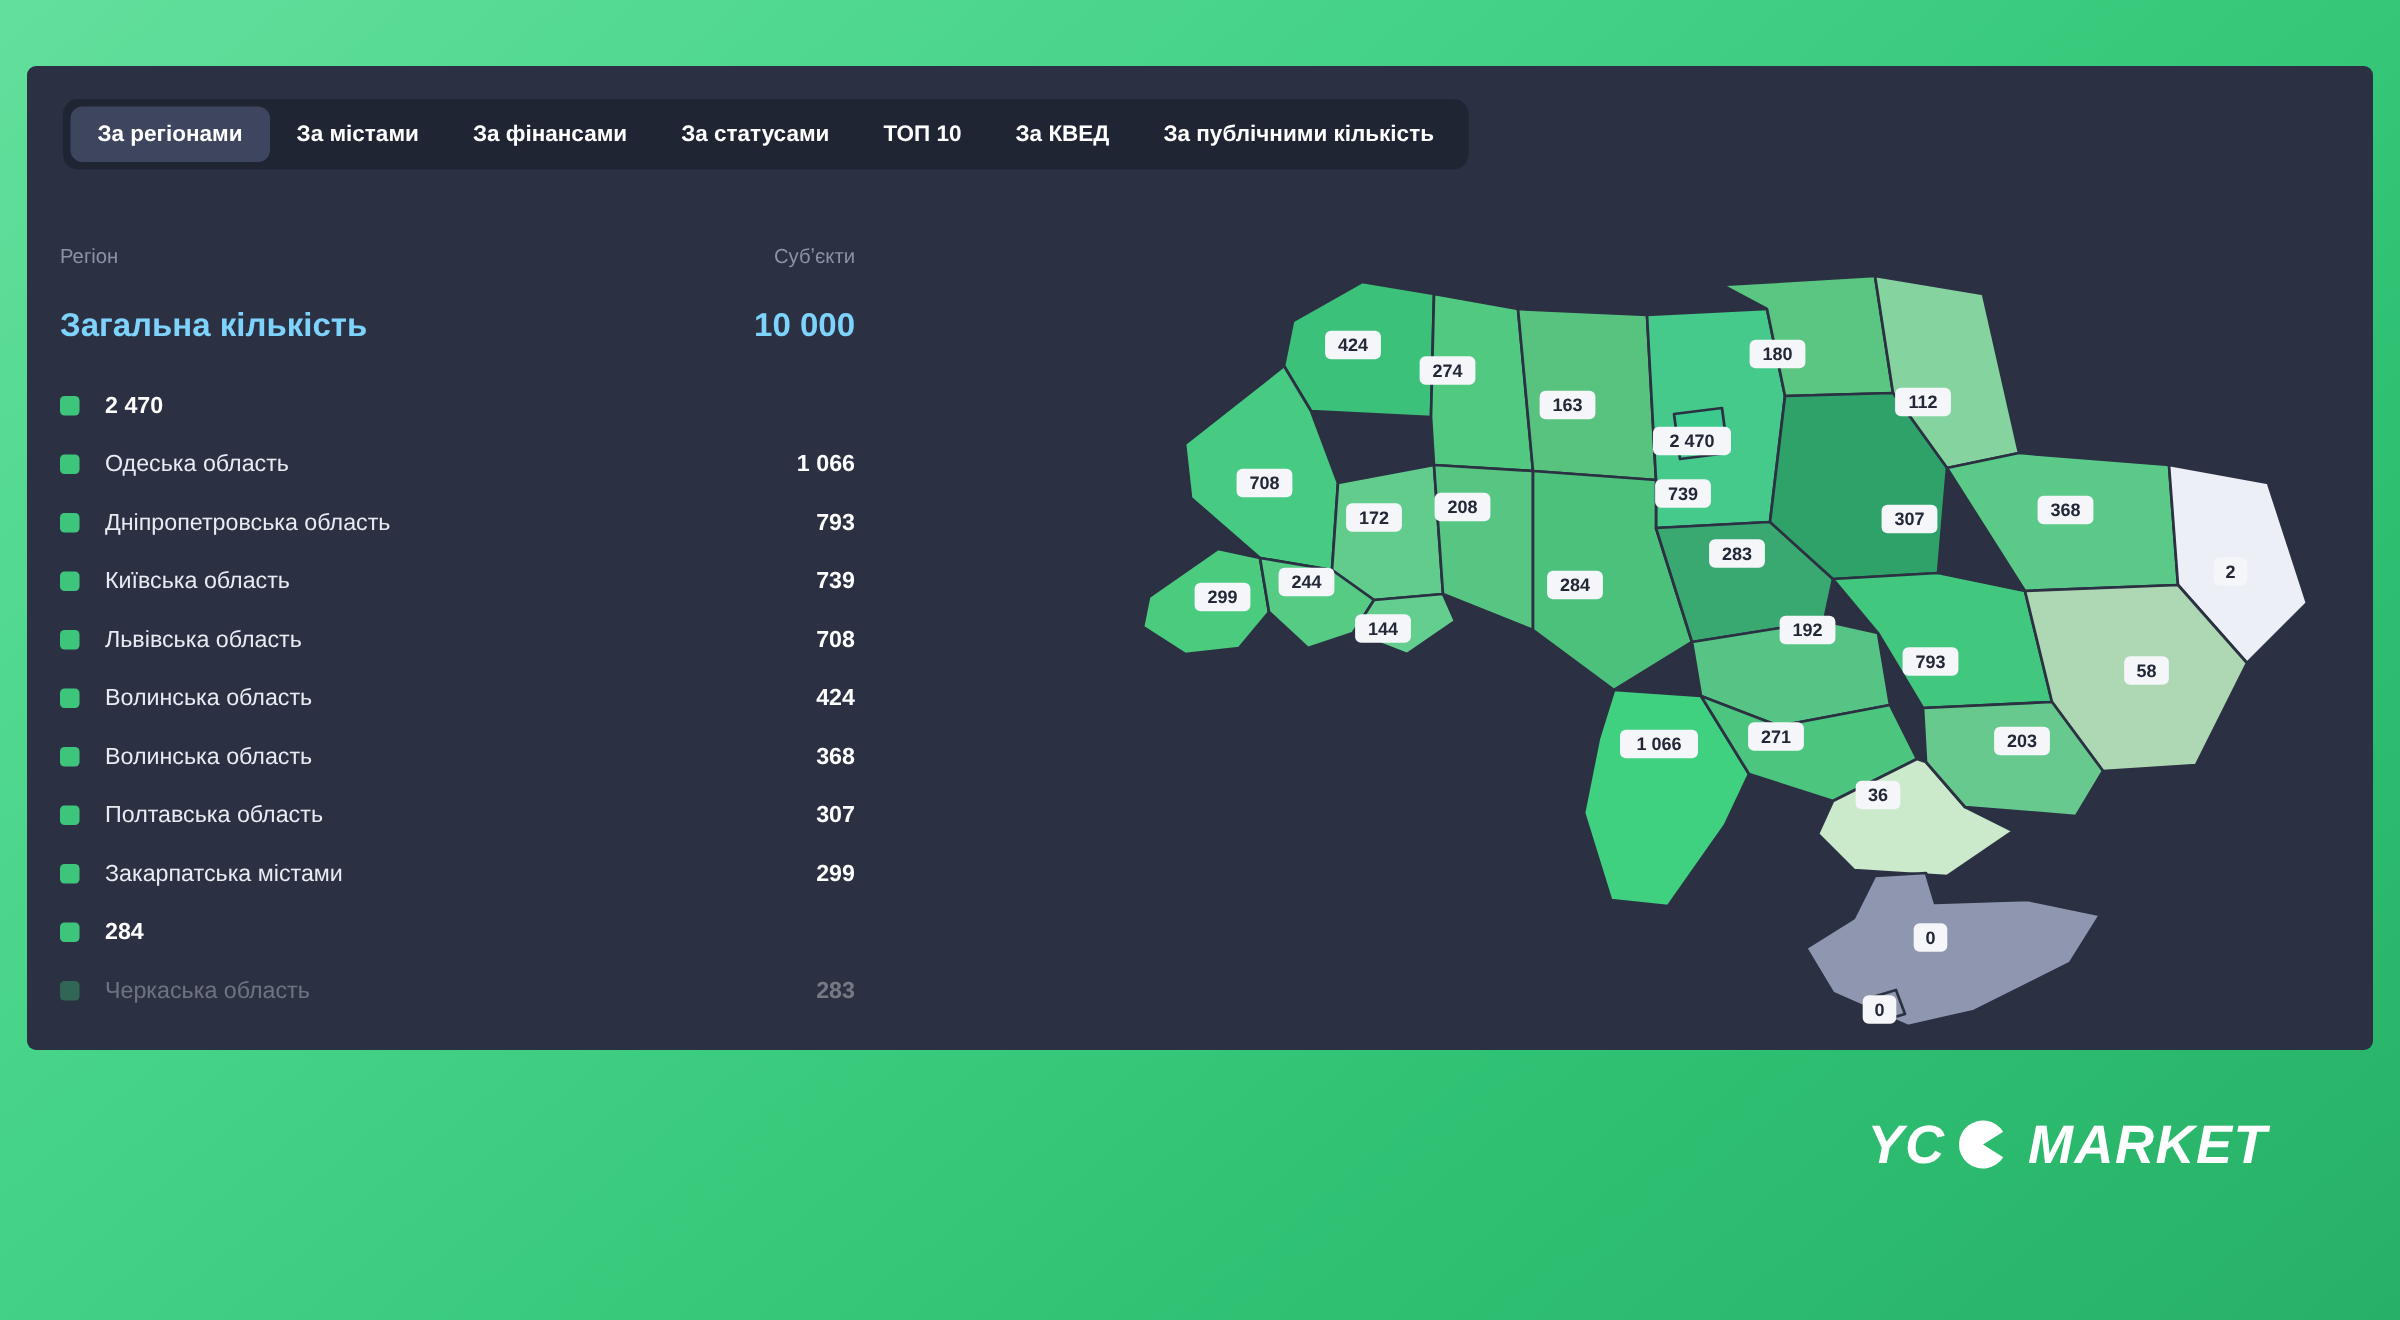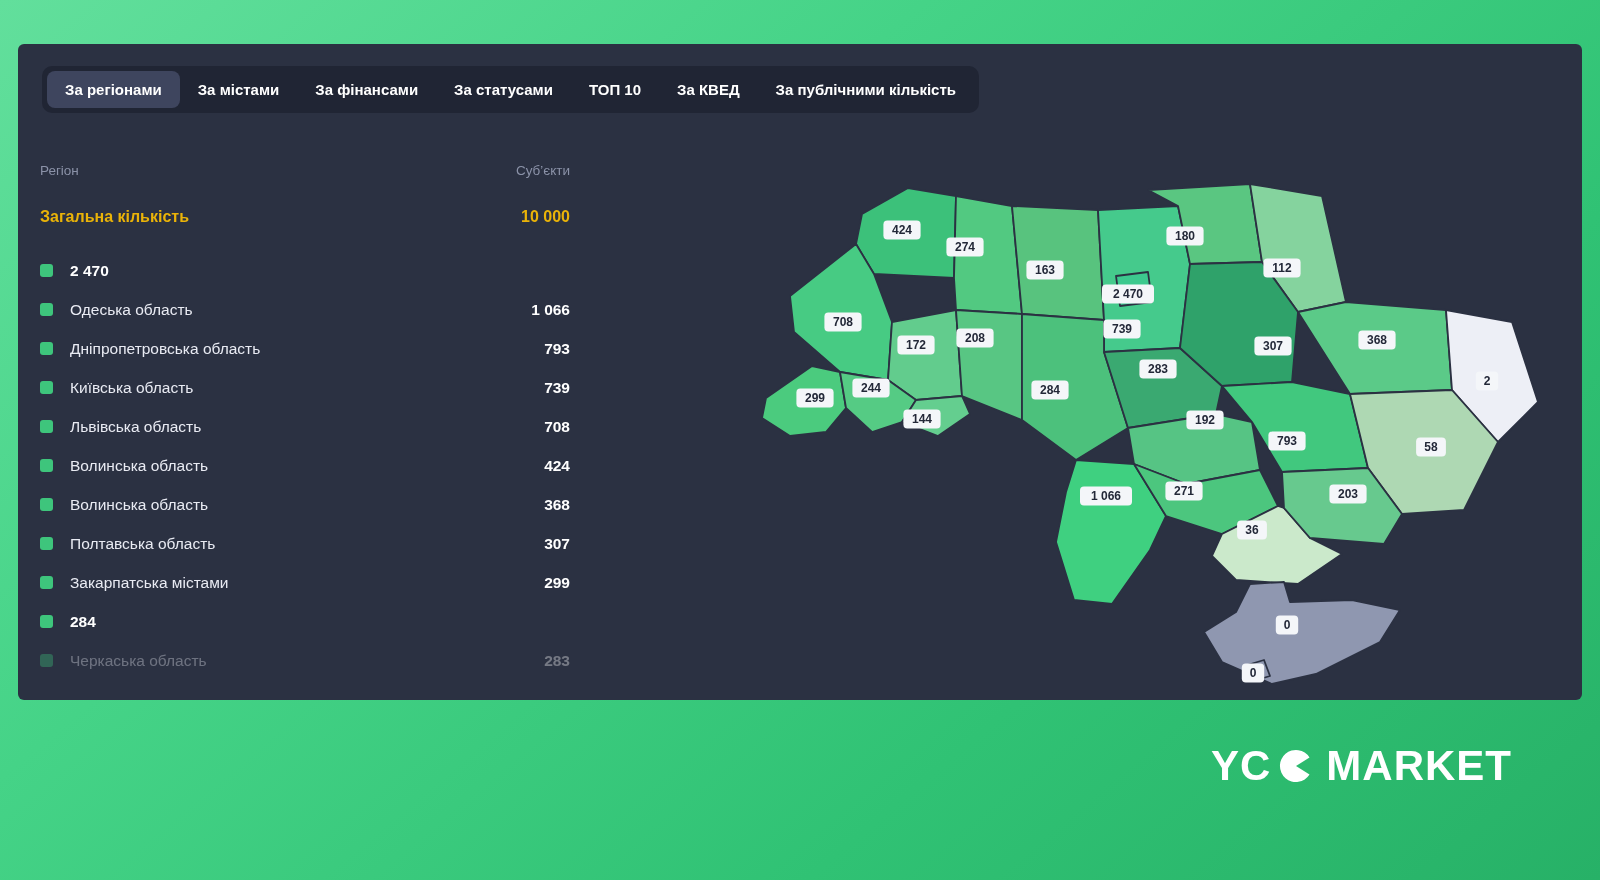--- a/index.html
+++ b/index.html
@@ -15,37 +15,37 @@
   .tab{border:none;background:transparent;color:#ffffff;font-size:15px;font-weight:600;
     font-family:"Liberation Sans","DejaVu Sans",sans-serif;padding:10px 18px;border-radius:8px;
     cursor:pointer;white-space:nowrap;}
   .tab.active{background:#3e455e;}
 
   
   .table{position:absolute;left:22px;top:117px;width:530px;}
   .thead{display:flex;justify-content:space-between;height:20px;line-height:20px;
     color:#8b92a8;font-size:13.5px;}
   .trow.total{display:flex;justify-content:space-between;height:24px;line-height:24px;
-    margin-top:24px;color:#eab308;font-weight:700;font-size:16px;}
+    margin-top:24px;color:#7dd3fc;font-weight:700;font-size:22px;}
   .tbody{margin-top:22px;}
   .row{display:flex;align-items:center;height:39px;color:#e9ebf3;font-size:15.5px;}
   .row .swatch{width:13px;height:13px;border-radius:3px;margin-right:17px;flex:0 0 auto;}
   .row .rname{flex:1;}
   .row .rval{font-weight:600;color:#ffffff;}
   .row.faded{opacity:.35;}
 
   
   .map{position:absolute;left:732px;top:126px;width:800px;height:530px;}
   .pill-text{font-family:"Liberation Sans","DejaVu Sans",sans-serif;font-size:12px;
     font-weight:600;fill:#232838;}
   .map polygon{cursor:pointer;}
 
   
   .logo{position:absolute;right:88px;top:742px;display:flex;align-items:center;
-    color:#ffffff;font-weight:800;font-size:42px;letter-spacing:1px;}
+    color:#ffffff;font-weight:800;font-size:36px;letter-spacing:1px;font-style:italic;}
   .logo .yc{margin-right:7px;}
   .logo .mark{margin-right:12px;display:flex;align-items:center;}
 </style>
 </head>
 <body>
 
 <div class="frame">
   <div class="panel">
 
     <div class="tabbar">

